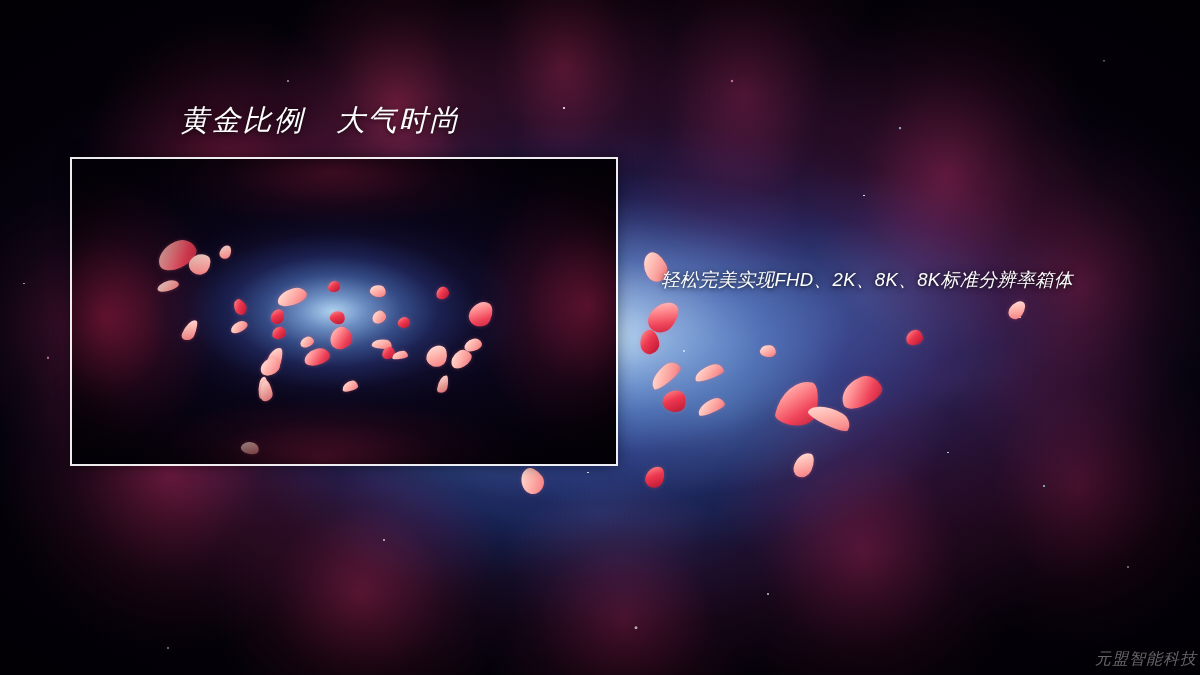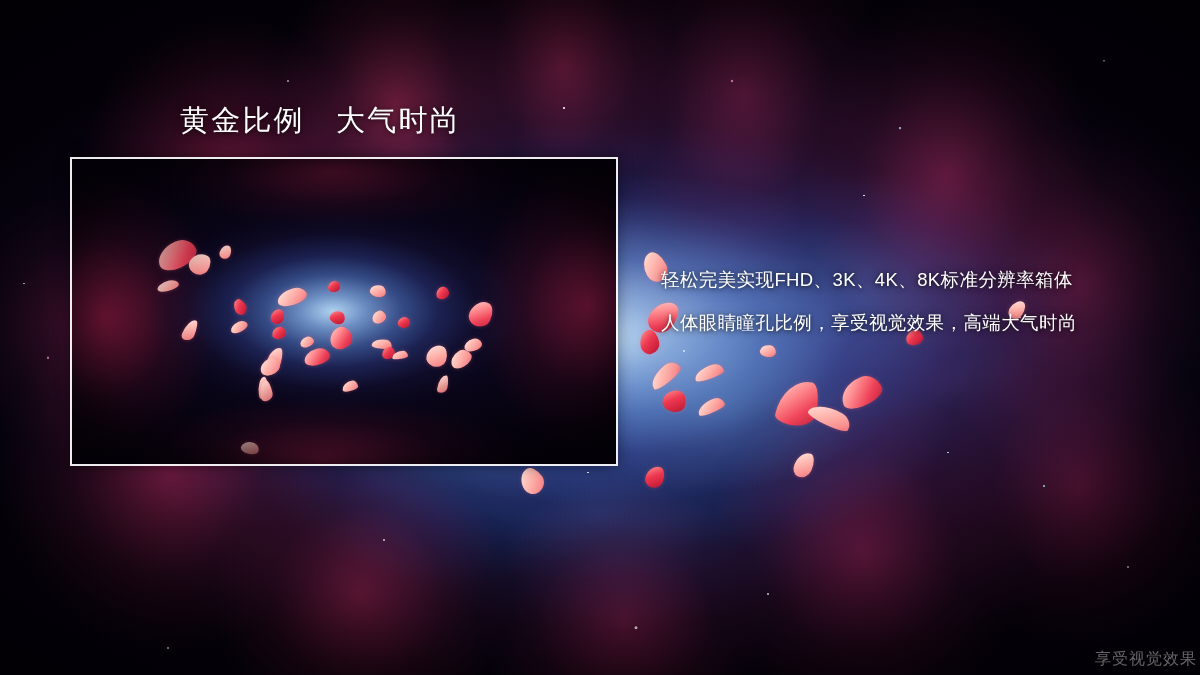--- a/index.html
+++ b/index.html
@@ -9,20 +9,21 @@
     overflow:hidden;
     background:#05010a;
     font-family:"Liberation Sans","DejaVu Sans",sans-serif;
   }
 
   #slide {
     position:relative;
     width:1200px; height:675px;
     overflow:hidden;
     background:#060108;
+    font-style:italic;
   }
 
   
   .bg-base {
     position:absolute; inset:0;
     background:
       radial-gradient(ellipse 52% 44% at 50% 50%,
         rgba(170,205,240,0.92) 0%,
         rgba(120,160,220,0.75) 12%,
         rgba(70,105,180,0.62) 26%,
@@ -326,19 +327,18 @@
       <div class="petal pale blade" style="left:366px; top:216px; width:10px; height:18px; transform:rotate(10deg);"></div>
       <div class="petal pale" style="left:169px; top:283px; width:18px; height:12px; transform:rotate(16deg);"></div>
       <div class="petal pale blade" style="left:188px; top:222px; width:12px; height:20px; transform:rotate(-12deg);"></div>
       <div class="panel-vig"></div>
     </div>
   </div>
 
   <div id="title-text">黄金比例　大气时尚</div>
 
   <div id="body-text">
-    <div class="line">轻松完美实现FHD、3K、4K、8K标准分辨率箱体</div>
-    <div class="line">人体眼睛瞳孔比例，享受视觉效果，高端大气时尚</div>
+    <div class="line">轻松完美实现FHD、2K、8K、8K标准分辨率箱体</div>
   </div>
 
-  <div id="watermark">享受视觉效果</div>
+  <div id="watermark">元盟智能科技</div>
 
 </div>
 
 </body></html>

